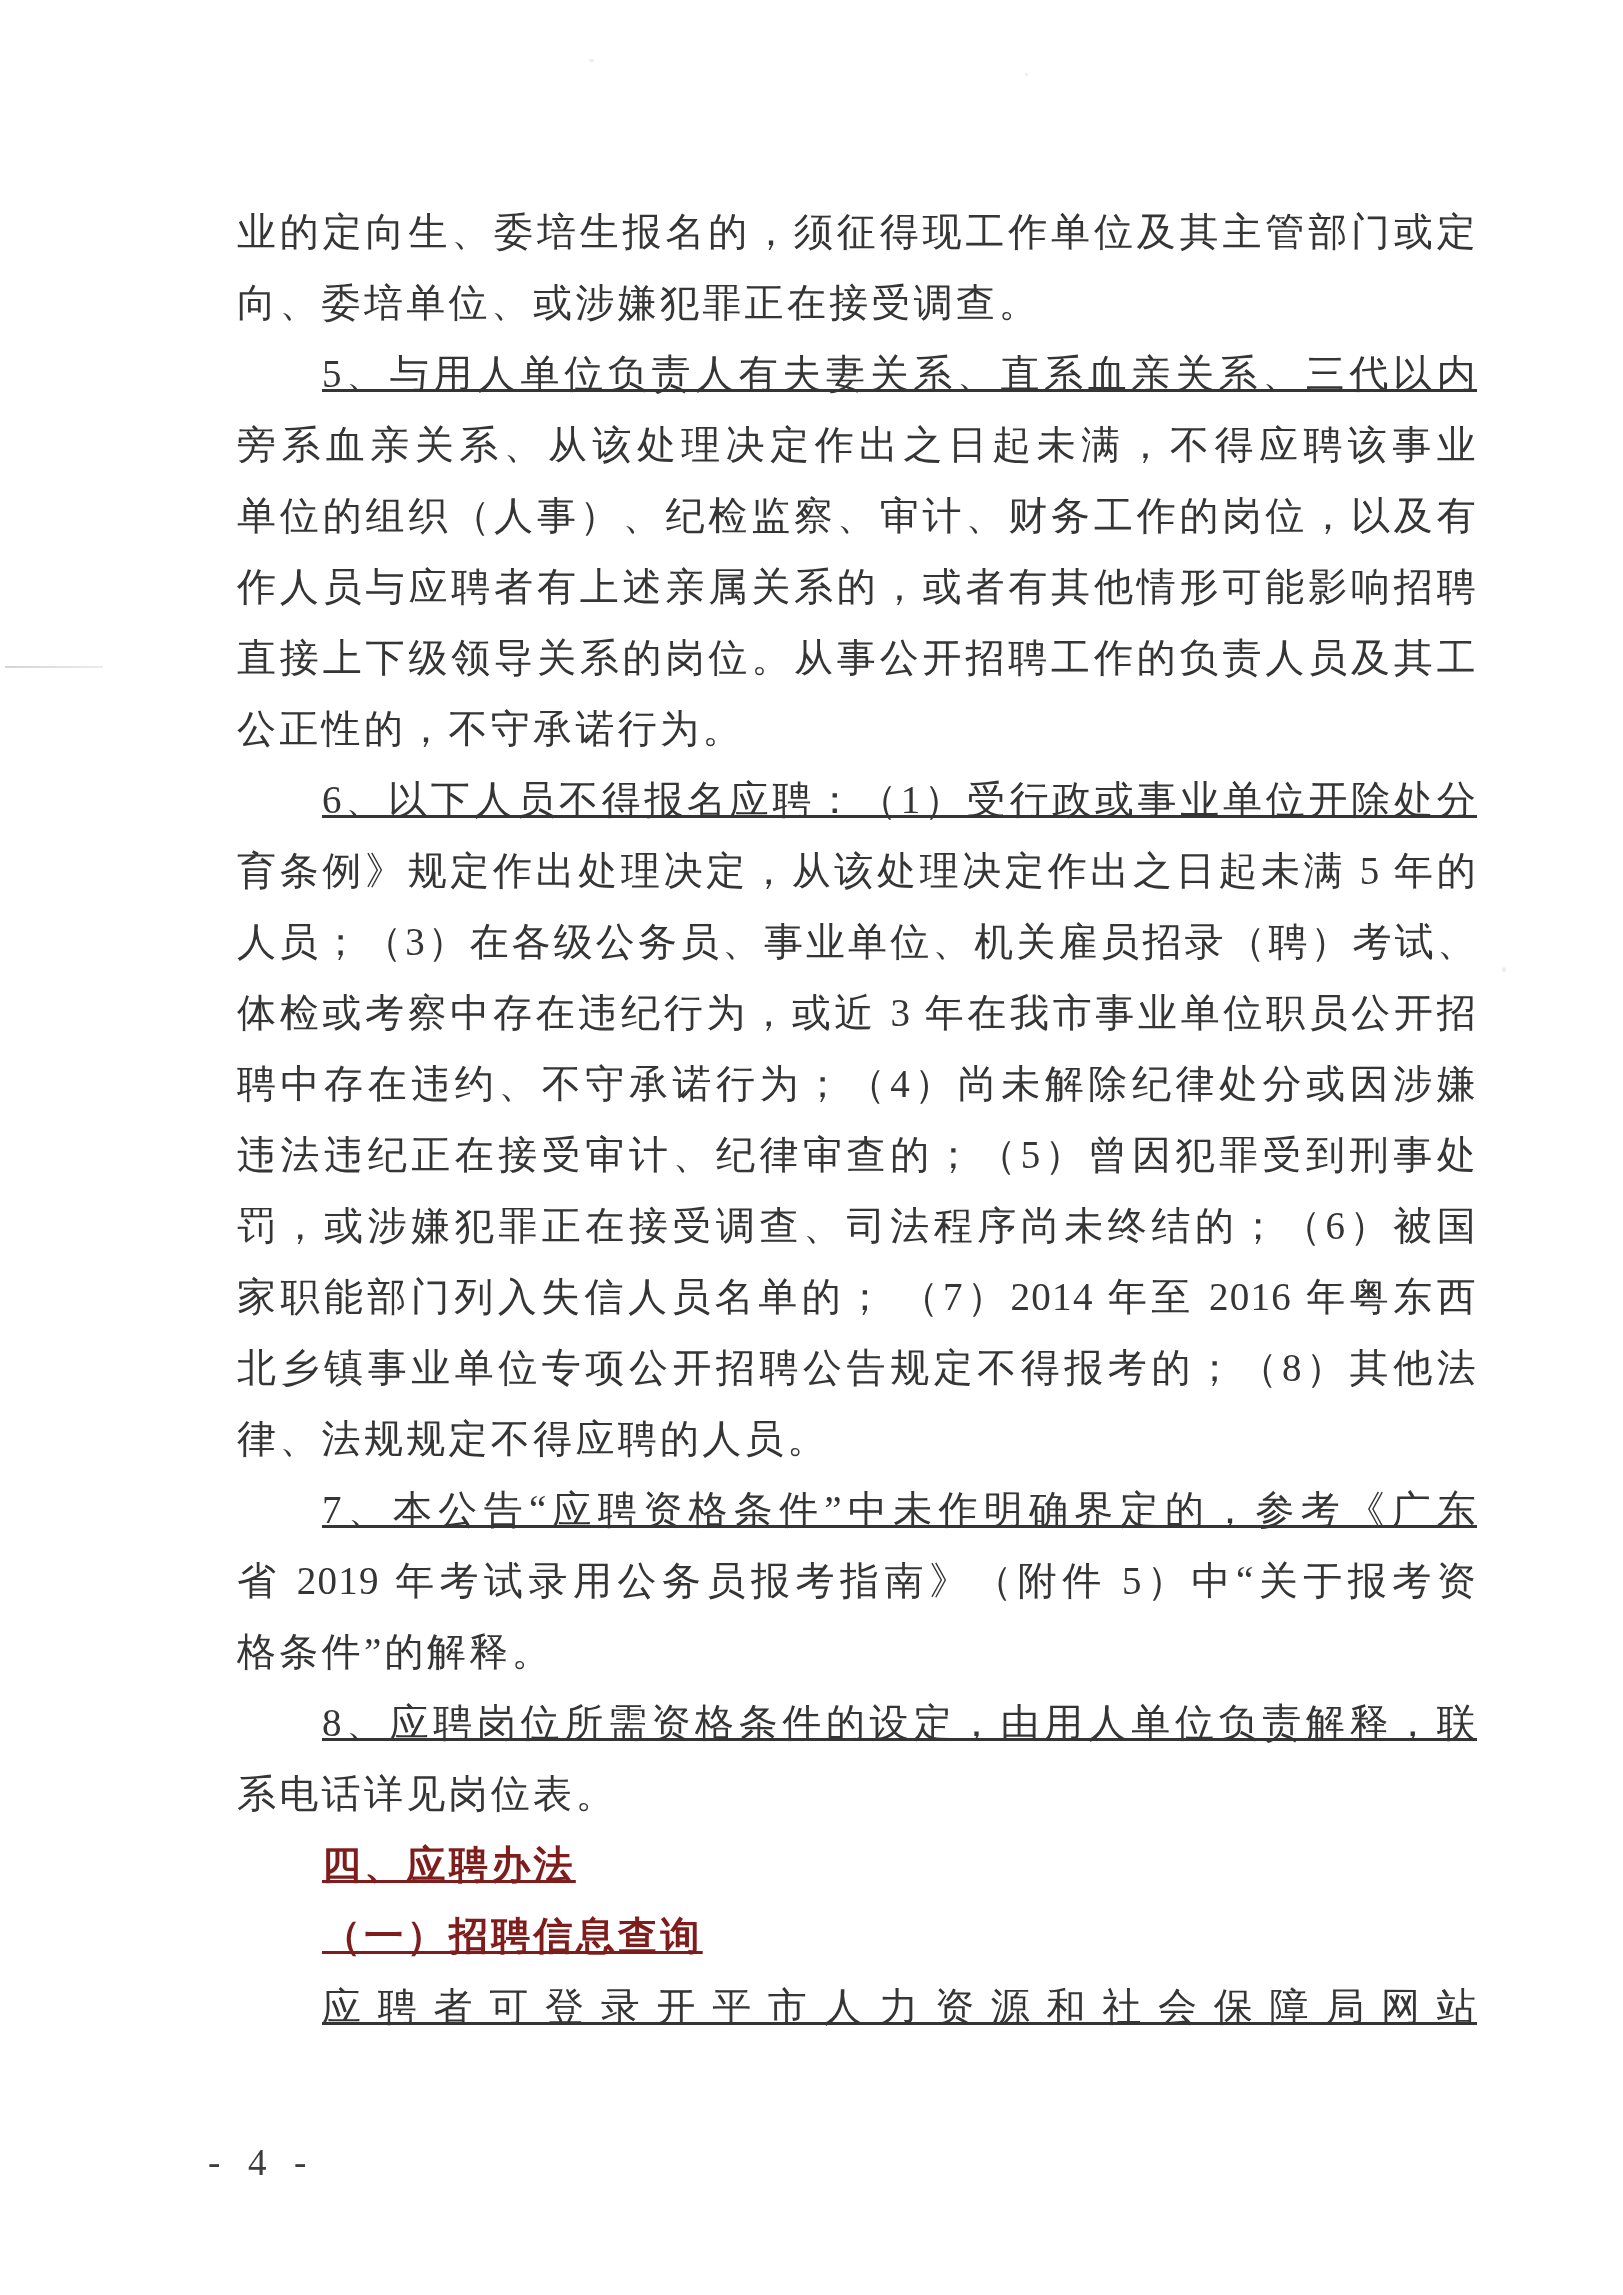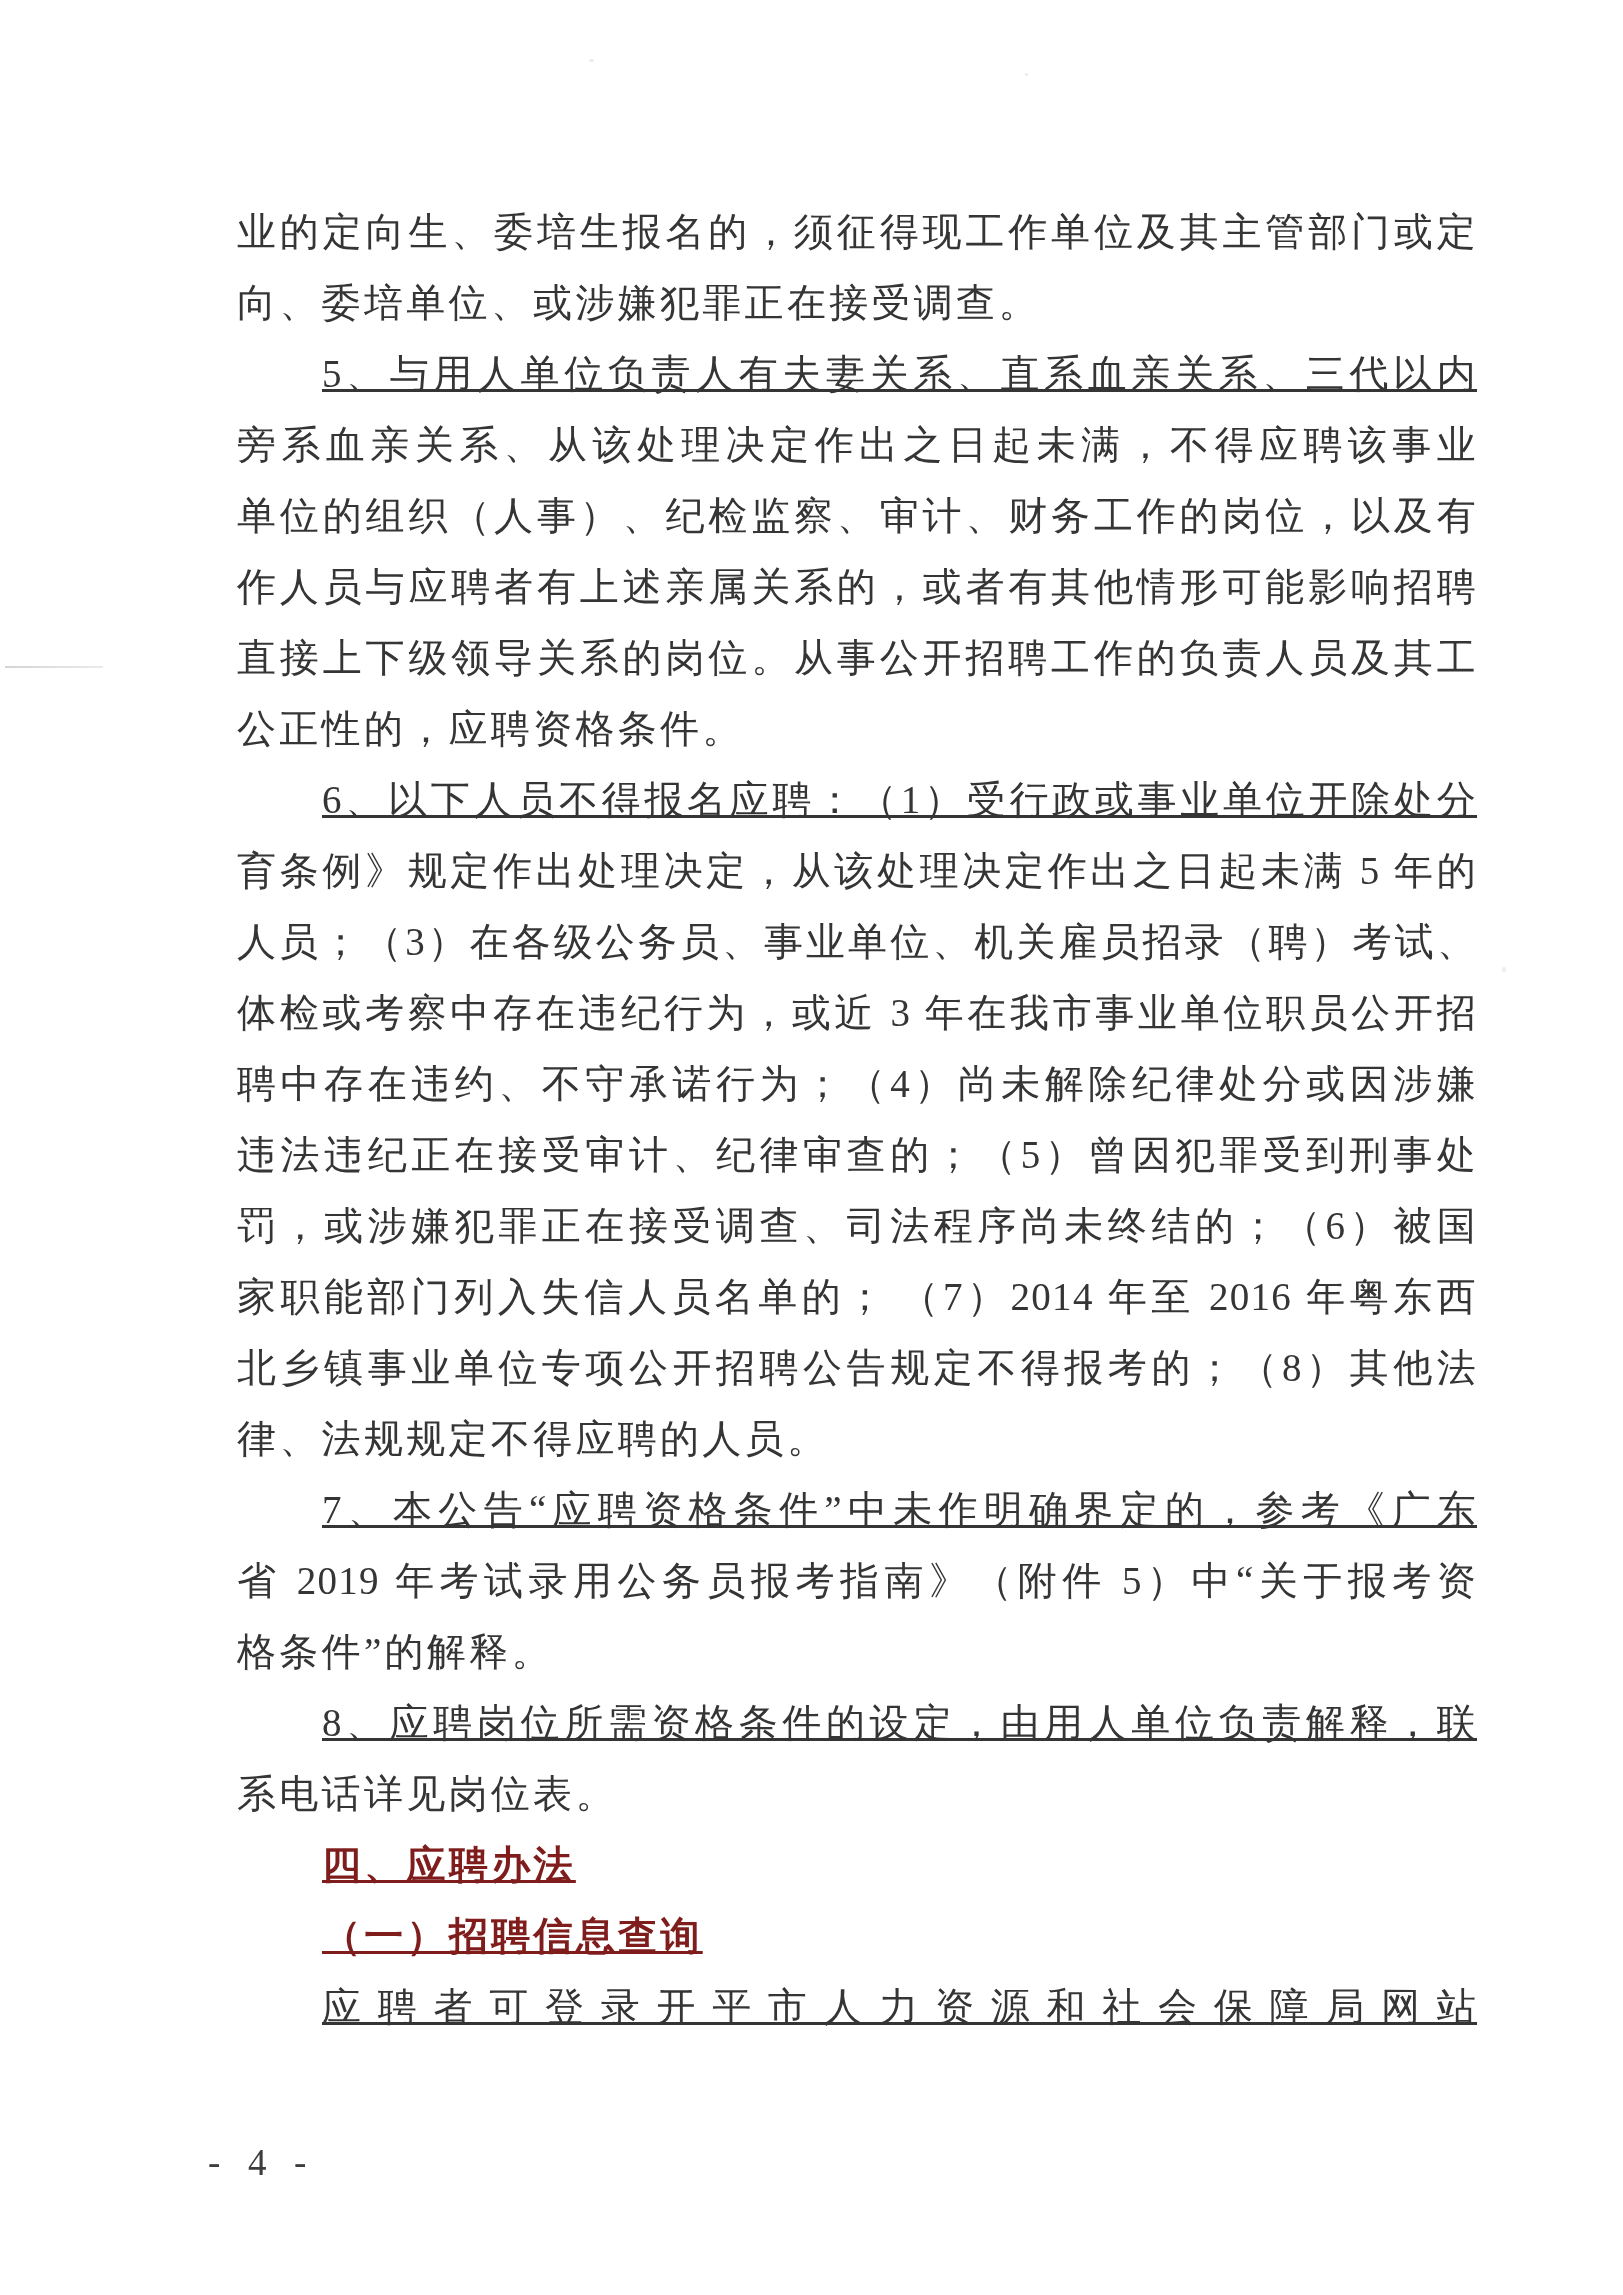--- a/index.html
+++ b/index.html
@@ -87,21 +87,21 @@
 <div class="page">
 
   <main class="text-block">
     <p class="ln j">业的定向生、委培生报名的，须征得现工作单位及其主管部门或定</p>
     <p class="ln l">向、委培单位、或涉嫌犯罪正在接受调查。</p>
     <p class="ln j ind">5、与用人单位负责人有夫妻关系、直系血亲关系、三代以内</p>
     <p class="ln j">旁系血亲关系、从该处理决定作出之日起未满，不得应聘该事业</p>
     <p class="ln j">单位的组织（人事）、纪检监察、审计、财务工作的岗位，以及有</p>
     <p class="ln j">作人员与应聘者有上述亲属关系的，或者有其他情形可能影响招聘</p>
     <p class="ln j">直接上下级领导关系的岗位。从事公开招聘工作的负责人员及其工</p>
-    <p class="ln l">公正性的，应聘资格条件。</p>
+    <p class="ln l">公正性的，不守承诺行为。</p>
     <p class="ln j ind">6、以下人员不得报名应聘：（1）受行政或事业单位开除处分</p>
     <p class="ln j">育条例》规定作出处理决定，从该处理决定作出之日起未满 5 年的</p>
     <p class="ln j">人员；（3）在各级公务员、事业单位、机关雇员招录（聘）考试、</p>
     <p class="ln j">体检或考察中存在违纪行为，或近 3 年在我市事业单位职员公开招</p>
     <p class="ln j">聘中存在违约、不守承诺行为；（4）尚未解除纪律处分或因涉嫌</p>
     <p class="ln j">违法违纪正在接受审计、纪律审查的；（5）曾因犯罪受到刑事处</p>
     <p class="ln j">罚，或涉嫌犯罪正在接受调查、司法程序尚未终结的；（6）被国</p>
     <p class="ln j">家职能部门列入失信人员名单的； （7）2014 年至 2016 年粤东西</p>
     <p class="ln j">北乡镇事业单位专项公开招聘公告规定不得报考的；（8）其他法</p>
     <p class="ln l">律、法规规定不得应聘的人员。</p>

